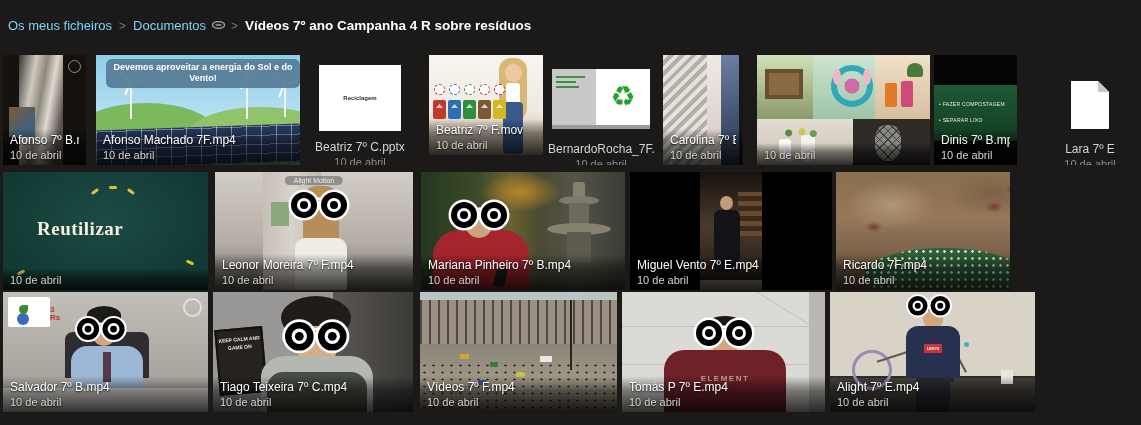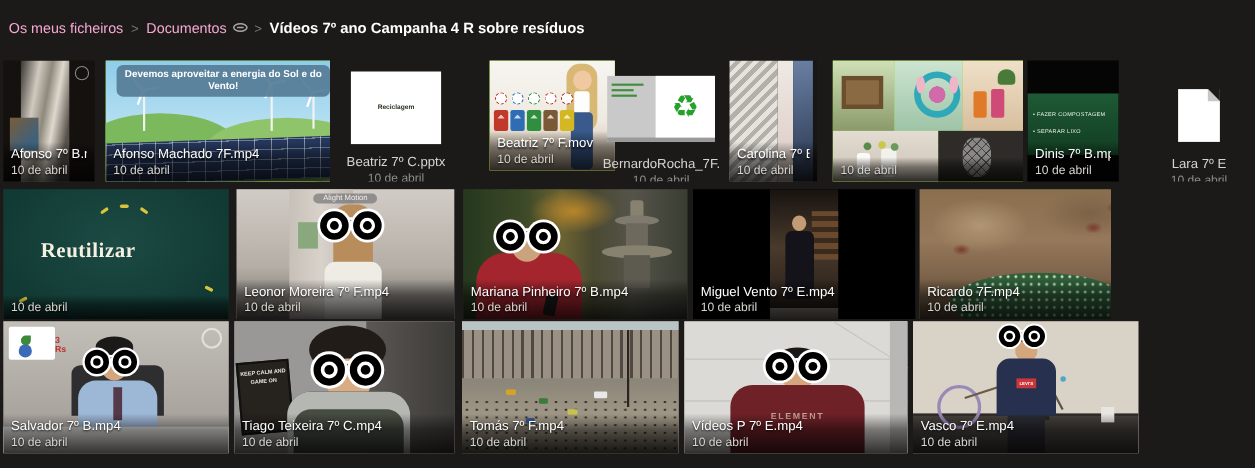--- a/index.html
+++ b/index.html
@@ -1,21 +1,21 @@
 <!DOCTYPE html>
 <html><head>
 <meta charset="utf-8">
 <style>
   html,body{margin:0;padding:0;background:#1b1a19;}
   body{width:1141px;height:425px;overflow:hidden;font-family:"Liberation Sans",sans-serif;}
   #canvas{position:relative;width:1141px;height:425px;background:#1b1a19;}
 
   
   .crumbs{position:absolute;top:18px;left:8px;display:flex;align-items:center;gap:7px;font-size:13px;color:#a8a6a4;white-space:nowrap;}
-  .crumb{color:#f9a8d4;cursor:pointer;}
+  .crumb{color:#7dd3fc;cursor:pointer;}
   .crumb-sep{color:#7a7876;font-size:12px;}
   .crumb-current{color:#ffffff;font-weight:bold;font-size:13.5px;}
   .linkicon{display:inline-block;margin:0 -2px;}
 
   
   .tile{position:absolute;overflow:hidden;background:#84cc16;}
   .vid .lbl{position:absolute;left:0;right:0;bottom:0;padding:4px 7px 4px;background:linear-gradient(180deg,rgba(0,0,0,0) 0%,rgba(0,0,0,.45) 40%,rgba(0,0,0,.78) 100%);}
   .nm{font-size:12px;color:#ffffff;text-shadow:0 1px 2px rgba(0,0,0,.9);white-space:nowrap;overflow:hidden;}
   .dt{font-size:11px;color:#d8d5cf;text-shadow:0 1px 2px rgba(0,0,0,.9);margin-top:2px;}
   .doc-tile{background:transparent;text-align:center;}
@@ -47,21 +47,21 @@
   .turbine i:nth-child(1){transform:rotate(20deg);}
   .turbine i:nth-child(2){transform:rotate(140deg);}
   .turbine i:nth-child(3){transform:rotate(260deg);}
 
   
   .t3{left:310px;top:55px;width:100px;height:110px;}
   .slide-s{position:relative;width:82px;height:66px;background:#ffffff;margin:10px auto 0;display:flex;align-items:center;justify-content:center;}
   .t3 .slide-txt{font-size:6px;font-weight:bold;color:#27321f;}
 
   
-  .t4{left:445px;top:55px;width:114px;height:100px;}
+  .t4{left:429px;top:55px;width:114px;height:100px;}
   .t4 .bg{inset:0;background:linear-gradient(#f7f5f1 0%,#efe9e0 55%,#c9b49a 100%);}
   .t4 .hair{right:16px;top:3px;width:28px;height:62px;background:#d9b873;border-radius:12px;}
   .t4 .face{right:21px;top:9px;width:17px;height:18px;background:#f0c9a2;border-radius:50%;}
   .t4 .top{right:23px;top:28px;width:14px;height:20px;background:#fdfdfd;border-radius:3px;}
   .t4 .jeans{right:20px;top:47px;width:20px;height:52px;background:#3a5a8c;border-radius:4px;}
   .bin{position:absolute;bottom:36px;width:13px;height:19px;border-radius:2px;}
   .bin::after{content:"";position:absolute;left:3px;top:4px;width:7px;height:4px;background:rgba(255,255,255,.75);clip-path:polygon(50% 0,100% 100%,0 100%);}
   .ring-ico{position:absolute;bottom:60px;width:9px;height:9px;border-radius:50%;border:1.5px dashed;background:#fff;}
 
   
@@ -478,42 +478,42 @@
       <div class="art bld"></div>
       <div class="art road"></div>
       <div class="art crowd"></div>
       <div class="veh" style="left:40px;top:62px;width:9px;height:5px;background:#d4a42a;"></div>
       <div class="veh" style="left:70px;top:70px;width:8px;height:5px;background:#3a7a3a;"></div>
       <div class="veh" style="left:120px;top:64px;width:12px;height:6px;background:#e8e8e8;"></div>
       <div class="veh" style="left:96px;top:80px;width:9px;height:5px;background:#c8c14a;"></div>
       <div class="veh" style="left:58px;top:88px;width:8px;height:5px;background:#3a5a9a;"></div>
       <div class="art pole"></div>
       <div class="lbl">
-        <div class="nm">Tomás 7º F.mp4</div>
+        <div class="nm">Vídeos 7º F.mp4</div>
         <div class="dt">10 de abril</div>
       </div>
     </div>
 
     <div class="tile vid t18">
       <div class="art seam1"></div>
       <div class="art seam2"></div>
       <div class="art seamD"></div>
       <div class="art panelR"></div>
       <div class="art hair"></div>
       <div class="art face"></div>
       <div class="art sweat">
         <span class="shirt-txt">ELEMENT</span>
       </div>
       <div class="glasses" style="left:74px;top:28px;">
         <span class="lens"></span>
           <span class="bridge"></span>
           <span class="lens"></span>
       </div>
       <div class="lbl">
-        <div class="nm">Vídeos P 7º E.mp4</div>
+        <div class="nm">Tomás P 7º E.mp4</div>
         <div class="dt">10 de abril</div>
       </div>
     </div>
 
     <div class="tile vid t19">
       <div class="art board"></div>
       <div class="art branch"></div>
       <div class="art branch2"></div>
       <div class="dotB" style="left:110px;top:44px;background:#4aa8c8;"></div>
       <div class="dotB" style="left:134px;top:50px;background:#4aa8c8;"></div>
@@ -527,19 +527,19 @@
       <div class="art sweater">
         <span class="levis">LEVI'S</span>
       </div>
       <div class="art legs"></div>
       <div class="glasses" style="left:78px;top:4px;transform:scale(.75);transform-origin:left top;">
         <span class="lens"></span>
           <span class="bridge"></span>
           <span class="lens"></span>
       </div>
       <div class="lbl">
-        <div class="nm">Vasco 7º E.mp4</div>
+        <div class="nm">Alight 7º E.mp4</div>
         <div class="dt">10 de abril</div>
       </div>
     </div>
 
   </div>
 </div>
 
 </body></html>

